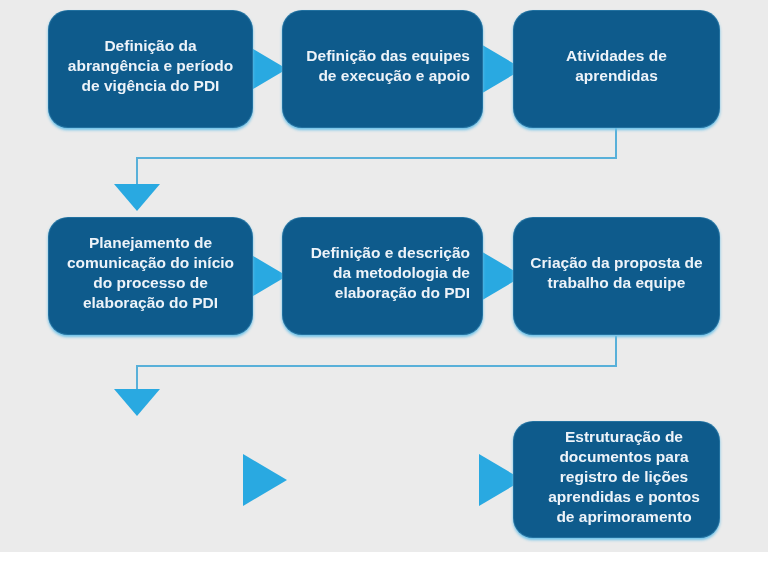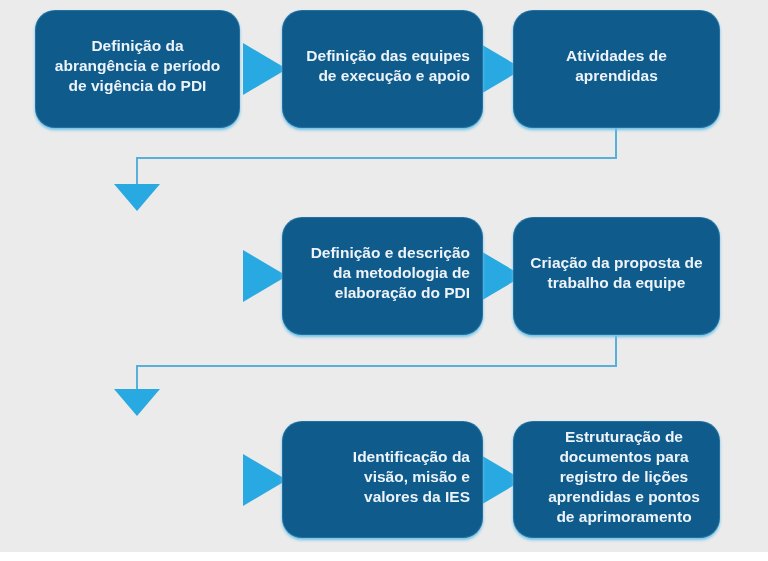--- a/index.html
+++ b/index.html
@@ -61,21 +61,21 @@
   .box span{
     color:var(--text);
     font-size:15.5px;
     font-weight:700;
     line-height:20px;
     max-width:176px;
     display:inline-block;
   }
   .box.b9 span{max-width:166px;}
   
-  .c1{left:35px;width:205px;}
+  .c1{left:48px;width:205px;}
   .c2{left:282px;width:201px;text-align:right;}
   .c3{left:513px;width:207px;}
   
   .r1{top:10px;height:118px;}
   .r2{top:217px;height:118px;}
   .r3{top:421px;height:117px;padding-left:27px;}
   
   .a-g1{left:243px;}
   .a-g2{left:479px;}
   .a-r1{top:43px;}
@@ -115,28 +115,28 @@
   <div class="box r1 c1 b1">
     <span>Definição da abrangência e período de vigência do PDI</span>
   </div>
   <div class="box r1 c2 b2">
     <span>Definição das equipes de execução e apoio</span>
   </div>
   <div class="box r1 c3 b3">
     <span>Atividades de aprendidas</span>
   </div>
 
+  <div class="box r2 c1 b4">
+    <span>Planejamento de comunicação do início do processo de elaboração do PDI</span>
+  </div>
   <div class="box r2 c2 b5">
     <span>Definição e descrição da metodologia de elaboração do PDI</span>
   </div>
   <div class="box r2 c3 b6">
     <span>Criação da proposta de trabalho da equipe</span>
   </div>
 
-  <div class="box r3 c2 b8">
-    <span>Identificação da visão, misão e valores da IES</span>
-  </div>
   <div class="box r3 c3 b9">
     <span>Estruturação de documentos para registro de lições aprendidas e pontos de aprimoramento</span>
   </div>
 
   <div class="bottom-strip"></div>
 </div>
 
 </body></html>

